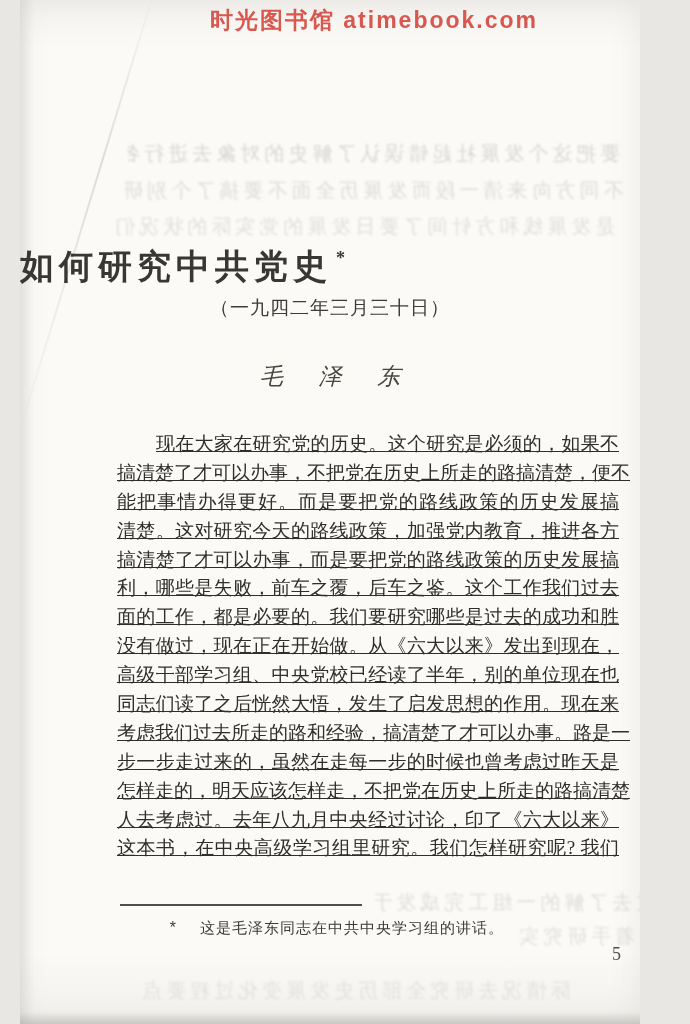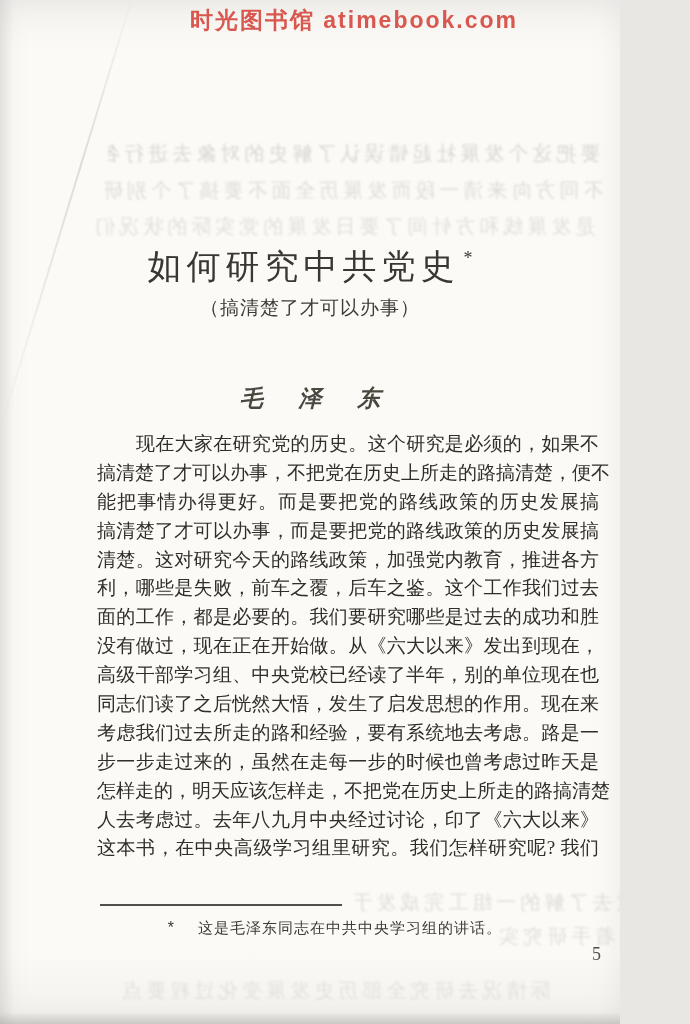--- a/index.html
+++ b/index.html
@@ -5,20 +5,21 @@
   html,body { margin:0; padding:0; }
   body {
     width:690px; height:1024px;
     background:#e9e7e3;
     font-family:"Liberation Serif", serif;
   }
   .page {
     position:relative; width:620px; height:1024px; overflow:hidden;
     background:linear-gradient(180deg,#f4f3f0 0%,#fbfaf7 5%,#fbfaf7 93%,#f1f0ec 100%);
     box-shadow:inset 0 0 30px rgba(120,118,112,.12);
+    margin-left:20px;
   }
   
   .crease {
     position:absolute; top:-15px; left:135px; width:2px; height:470px;
     background:linear-gradient(to bottom, rgba(185,183,177,0), rgba(185,183,177,.45) 40%, rgba(185,183,177,0));
     transform:rotate(17deg); transform-origin:top center;
   }
   .edge-bottom {
     position:absolute; left:0; right:0; bottom:0; height:12px;
     background:linear-gradient(to top, rgba(150,148,142,.38), rgba(150,148,142,0));
@@ -50,49 +51,49 @@
   .watermark {
     position:absolute; top:5px; left:0; width:100%;
     text-align:center; transform:translateX(44px);
     color:#d85850; font-weight:bold; font-size:23px; letter-spacing:2px;
     font-family:"Liberation Sans", sans-serif;
   }
 
   
   .title {
     position:absolute; top:221px; left:0; width:100%;
-    text-align:center; font-size:34px; font-weight:normal;
+    text-align:left; font-size:34px; font-weight:bold;
     letter-spacing:5px; color:#383734;
   }
   .title sup { font-size:18px; letter-spacing:0; vertical-align:14px; margin-left:4px; }
   .dateline {
     position:absolute; top:295px; left:0; width:100%;
     text-align:center; font-size:19px; letter-spacing:1px; color:#3d3c39;
   }
   .author {
-    position:absolute; top:383px; left:0; width:100%;
+    position:absolute; top:361px; left:0; width:100%;
     text-align:center; font-size:23px; font-style:italic;
-    letter-spacing:15px; color:#49483f; text-indent:15px;font-weight:bold;
+    letter-spacing:15px; color:#49483f; text-indent:15px;
   }
   .bodytext {
     position:absolute; top:430px; left:97px; width:502px;
     font-size:19px; color:#2f2e2b;
   }
   .bodytext .line {
     height:28.9px; line-height:28.9px; white-space:nowrap;
-    text-align:justify; text-align-last:justify;
+    text-align:justify; text-align-last:justify;text-decoration:underline;
   }
   .bodytext .line.indent { text-indent:39px; }
 
   .footnote-rule {
     position:absolute; top:904px; left:100px; width:242px;
     border-top:2px solid #504f4b;
   }
   .footnote {
-    position:absolute; top:919px; left:166px; width:440px;
+    position:absolute; top:919px; left:148px; width:440px;
     font-size:15px; color:#3b3a37; letter-spacing:1px;font-family:Liberation Mono, monospace;
   }
   .footnote .marker { display:inline-block; width:32px; font-size:16px; }
   .page-number {
     position:absolute; top:944px; left:592px;
     font-size:18px; color:#504f4a;
   }
 </style>
 </head>
 <body>
@@ -121,36 +122,36 @@
   <div class="ghost bottom1">的过去了解的一组工完成发于对</div>
   <div class="ghost bottom2">发展着手研究实</div>
   <div class="ghost bottom3">际情况去研究全部历史发展变化过程要点</div>
 
   <div class="watermark">时光图书馆 atimebook.com</div>
 
   <h1 class="title">
     <span>如何研究中共党史</span><sup>*</sup>
   </h1>
 
-  <div class="dateline">（搞清楚了才可以办事）</div>
+  <div class="dateline">（一九四二年三月三十日）</div>
 
   <div class="author">毛 泽 东</div>
 
   <div class="bodytext">
     <div class="line indent">现在大家在研究党的历史。这个研究是必须的，如果不</div>
     <div class="line">搞清楚了才可以办事，不把党在历史上所走的路搞清楚，便不</div>
     <div class="line">能把事情办得更好。而是要把党的路线政策的历史发展搞</div>
+    <div class="line">清楚。这对研究今天的路线政策，加强党内教育，推进各方</div>
     <div class="line">搞清楚了才可以办事，而是要把党的路线政策的历史发展搞</div>
-    <div class="line">清楚。这对研究今天的路线政策，加强党内教育，推进各方</div>
     <div class="line">利，哪些是失败，前车之覆，后车之鉴。这个工作我们过去</div>
     <div class="line">面的工作，都是必要的。我们要研究哪些是过去的成功和胜</div>
     <div class="line">没有做过，现在正在开始做。从《六大以来》发出到现在，</div>
     <div class="line">高级干部学习组、中央党校已经读了半年，别的单位现在也</div>
     <div class="line">同志们读了之后恍然大悟，发生了启发思想的作用。现在来</div>
-    <div class="line">考虑我们过去所走的路和经验，要有系统地去考虑。路是一</div>
+    <div class="line">考虑我们过去所走的路和经验，搞清楚了才可以办事。路是一</div>
     <div class="line">步一步走过来的，虽然在走每一步的时候也曾考虑过昨天是</div>
     <div class="line">怎样走的，明天应该怎样走，不把党在历史上所走的路搞清楚</div>
     <div class="line">人去考虑过。去年八九月中央经过讨论，印了《六大以来》</div>
     <div class="line">这本书，在中央高级学习组里研究。我们怎样研究呢? 我们</div>
   </div>
 
   <div class="footnote-rule"></div>
   <div class="footnote">
     <span class="marker">*</span><span>这是毛泽东同志在中共中央学习组的讲话。</span>
   </div>

